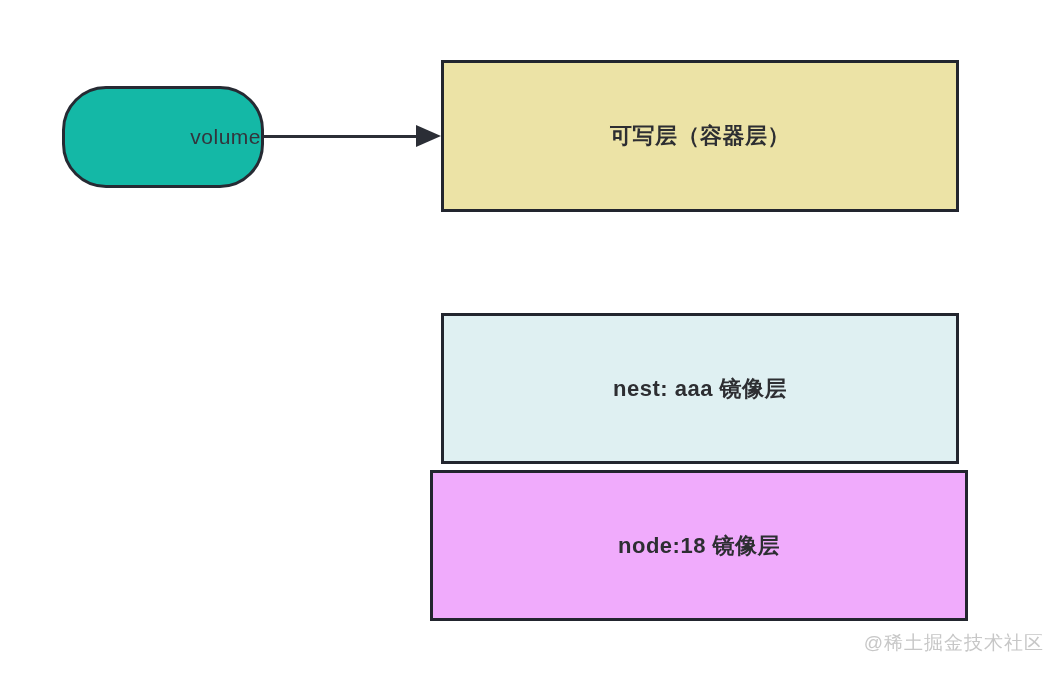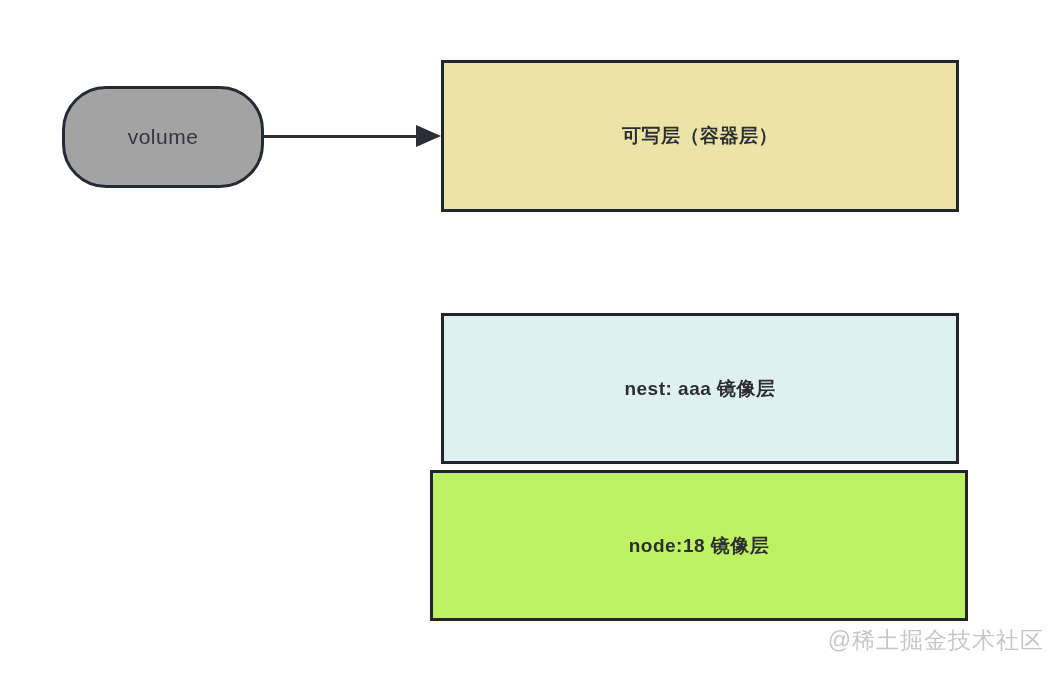--- a/index.html
+++ b/index.html
@@ -53,56 +53,56 @@
   }
   .layer {
     position: absolute;
     box-sizing: border-box;
     border: 3px solid #22252e;
     display: flex;
     align-items: center;
     justify-content: center;
   }
   .layer-label {
-    font-size: 19px;
+    font-size: 22px;
     font-weight: 600;
     color: #2d2e32;
     letter-spacing: 0.5px;
   }
   .layer-writable { left: 441px; top: 60px;  width: 518px; height: 152px; }
   .layer-nest     { left: 441px; top: 265px; width: 518px; height: 151px; margin-top: 48px; }
   .layer-node     { left: 430px; top: 470px; width: 538px; height: 151px; }
   .watermark {
     position: absolute;
     right: 14px;
     bottom: 20px;
-    font-size: 23px;
+    font-size: 19px;
     color: #c7c7c7;
     letter-spacing: 1px;
   }
 </style>
 </head>
 <body>
 
 <div class="canvas">
 
-  <div class="pill" style="background-color: #a3a3a3;">
+  <div class="pill" style="background-color: #14b8a6; justify-content: flex-end;">
     <span class="pill-label">volume</span>
   </div>
 
   <div class="arrow-line"></div>
   <div class="arrow-head"></div>
 
   <div class="layer layer-writable" style="background-color: rgb(236, 227, 166);">
     <span class="layer-label">可写层（容器层）</span>
   </div>
 
   <div class="layer layer-nest" style="background-color: rgb(223, 240, 242);">
     <span class="layer-label">nest: aaa 镜像层</span>
   </div>
 
-  <div class="layer layer-node" style="background-color: #bef264;">
+  <div class="layer layer-node" style="background-color: #f0abfc;">
     <span class="layer-label">node:18 镜像层</span>
   </div>
 
   <div class="watermark">@稀土掘金技术社区</div>
 
 </div>
 
 </body></html>

